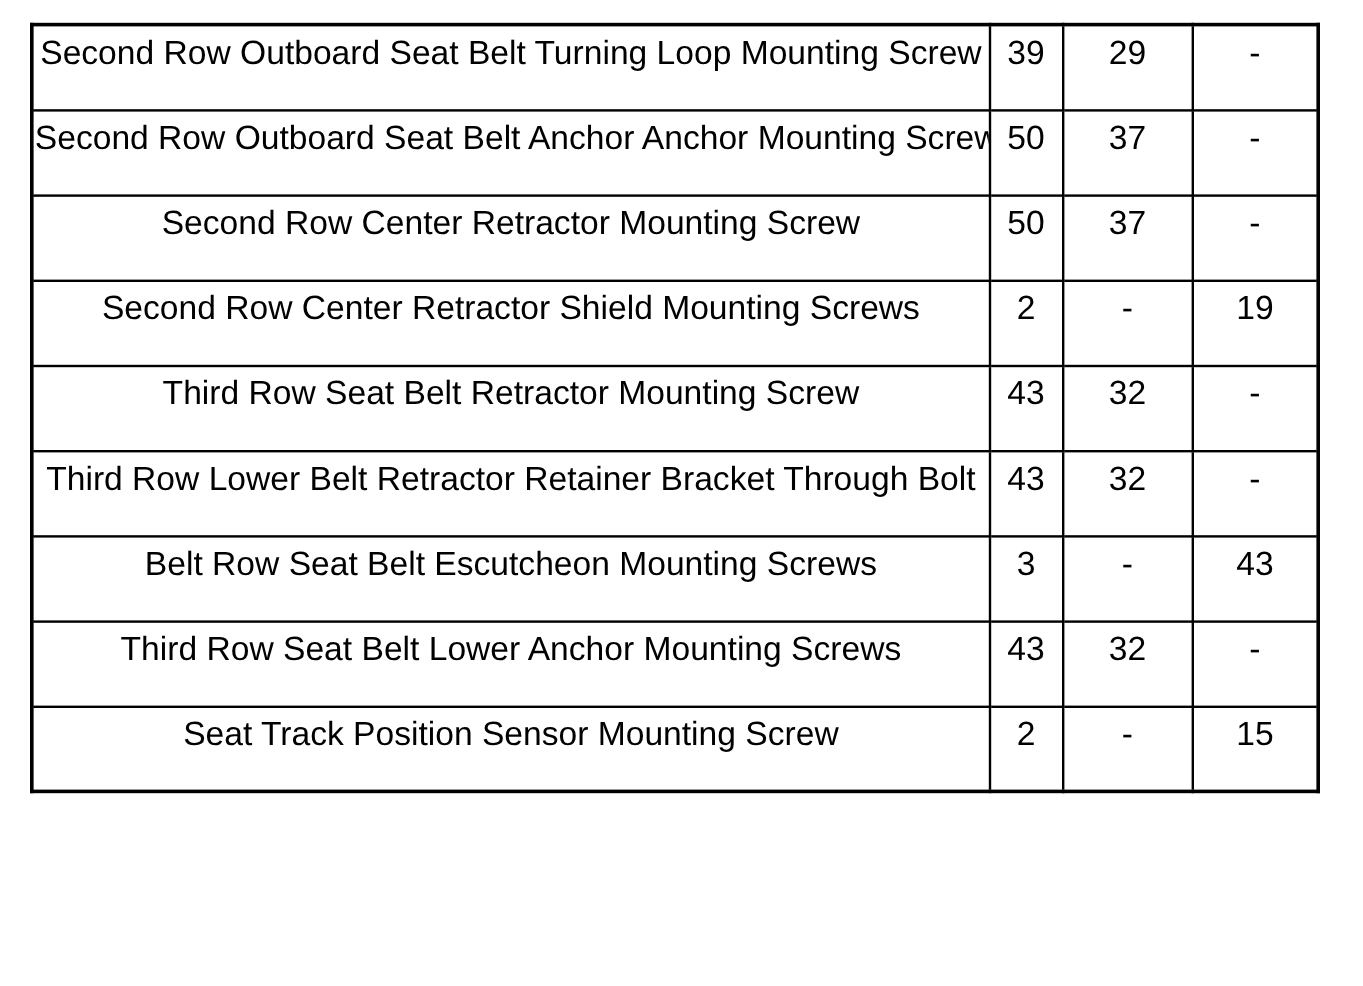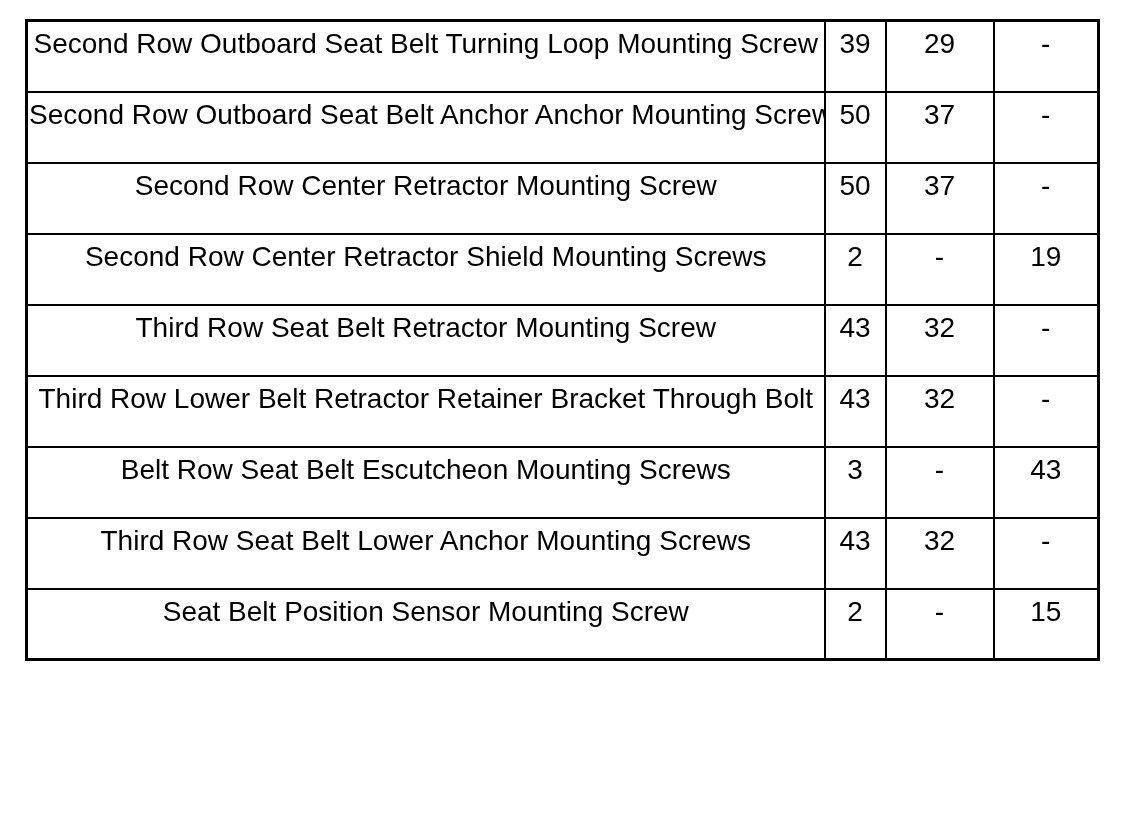--- a/index.html
+++ b/index.html
@@ -93,19 +93,19 @@
       <td>-</td>
       <td>43</td>
     </tr>
     <tr>
       <td>Third Row Seat Belt Lower Anchor Mounting Screws</td>
       <td>43</td>
       <td>32</td>
       <td>-</td>
     </tr>
     <tr>
-      <td>Seat Belt Position Sensor Mounting Screw</td>
+      <td>Seat Track Position Sensor Mounting Screw</td>
       <td>2</td>
       <td>-</td>
       <td>15</td>
     </tr>
   </tbody>
 </table>
 
 </body></html>

